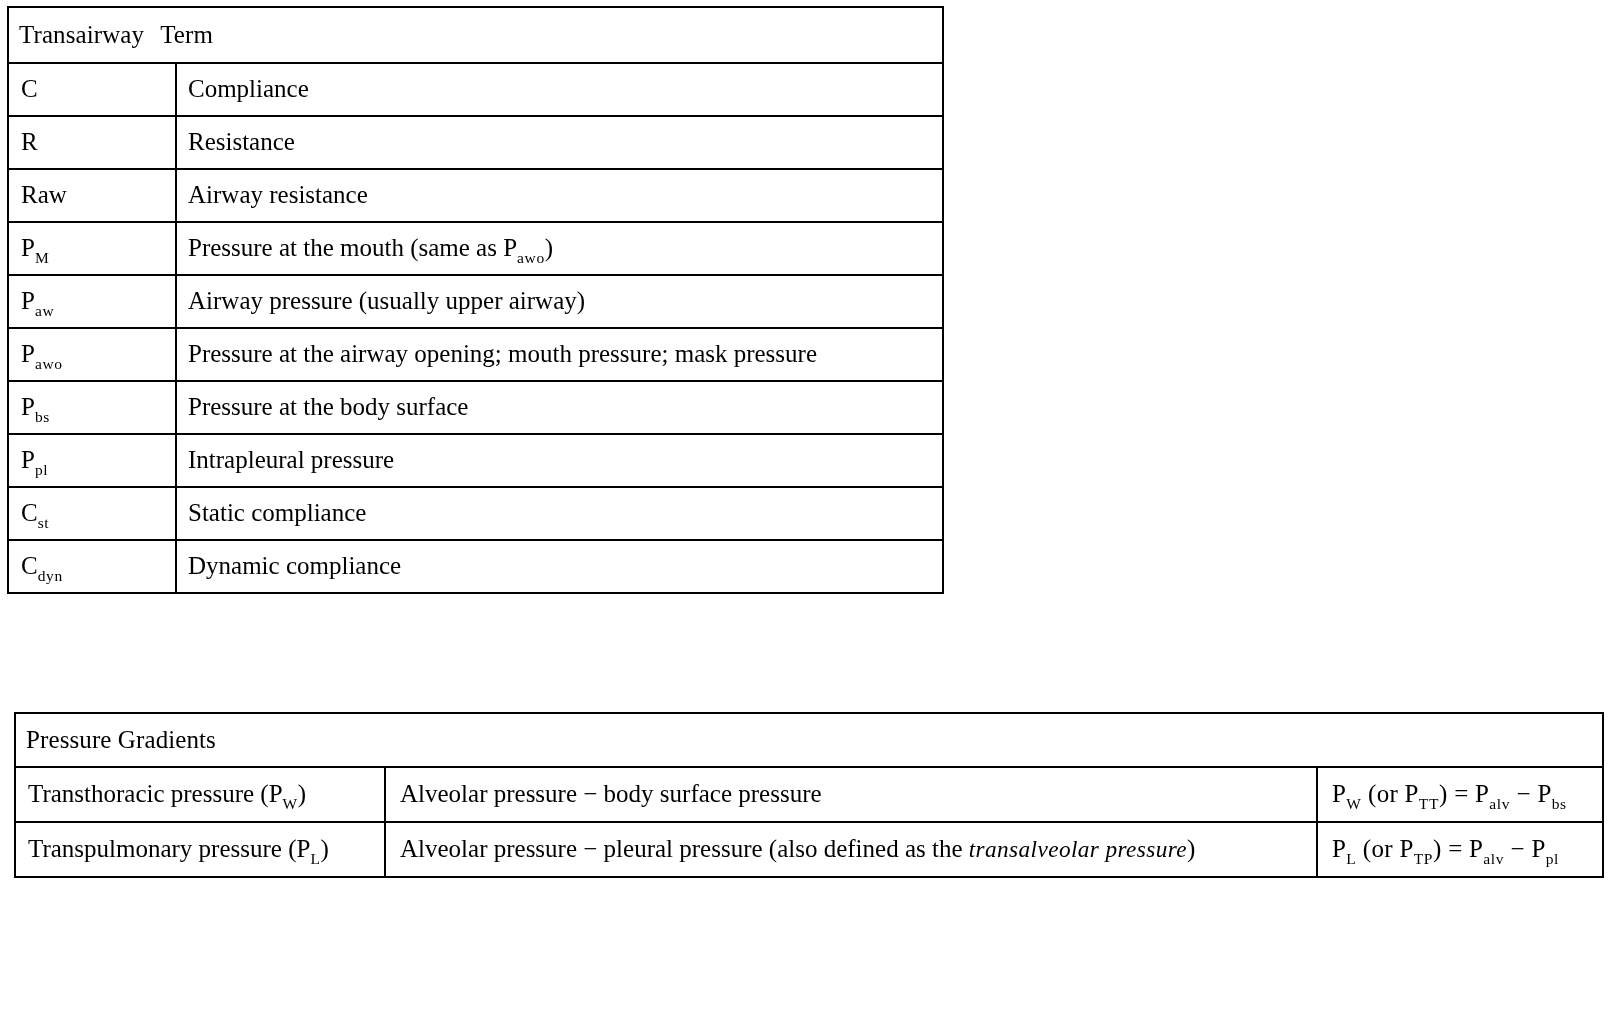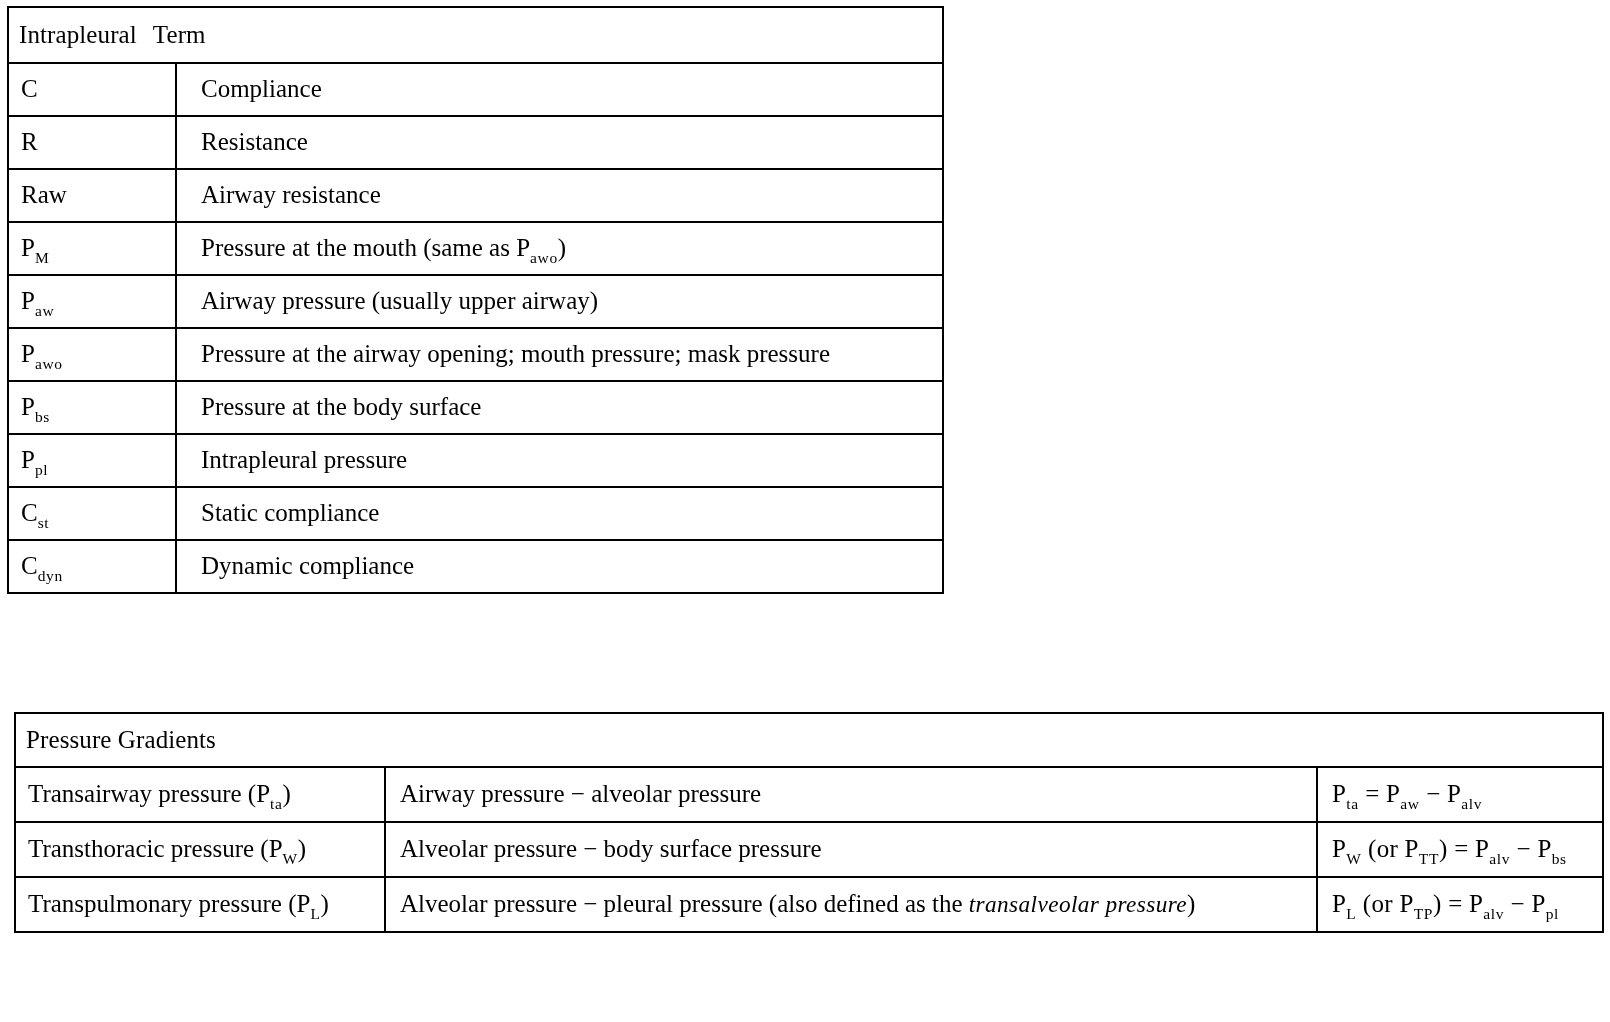--- a/index.html
+++ b/index.html
@@ -69,21 +69,21 @@
     position: absolute;
     left: 7px;
     top: 6px;
     width: 937px;
   }
   #table-abbreviations col.c-abbr { width: 168px; }
   #table-abbreviations col.c-term { width: auto; }
   #table-abbreviations tr { height: 53px; }
   #table-abbreviations tr.hdr-row { height: 56px; }
   #table-abbreviations td.abbr-cell { padding-left: 12px; }
-  #table-abbreviations td.term-cell { padding-left: 24px; border-radius: 21px; }
+  #table-abbreviations td.term-cell { padding-left: 11px; border-radius: 21px; }
 
   
   #table-pressure-gradients {
     position: absolute;
     left: 14px;
     top: 712px;
     width: 1590px;
   }
   #table-pressure-gradients col.c-name  { width: 370px; }
   #table-pressure-gradients col.c-desc  { width: 932px; }
@@ -102,21 +102,21 @@
 
   <table class="doc-table" id="table-abbreviations">
     <colgroup>
       <col class="c-abbr">
         <col class="c-term">
     </colgroup>
     <tbody>
 
       <tr class="hdr-row">
         <td class="hdr-cell" colspan="2">
-          <span>Intrapleural</span><span class="hdr-gap"></span><span>Term</span>
+          <span>Transairway</span><span class="hdr-gap"></span><span>Term</span>
         </td>
       </tr>
 
       <tr>
         <td class="abbr-cell">
           <span>C</span>
         </td>
         <td class="term-cell">
           <span>Compliance</span>
         </td>
@@ -212,31 +212,20 @@
       <col class="c-name">
         <col class="c-desc">
         <col class="c-eq">
     </colgroup>
     <tbody>
 
       <tr class="hdr-row">
         <td class="hdr-cell" colspan="3">Pressure Gradients</td>
       </tr>
 
-      <tr>
-        <td class="name-cell">
-          <span>Transairway pressure (P</span><sub>ta</sub><span>)</span>
-        </td>
-        <td class="desc-cell">
-          <span>Airway pressure − alveolar pressure</span>
-        </td>
-        <td class="eq-cell">
-          <span class="nb">P<sub>ta</sub> = P<sub>aw</sub> − P<sub>alv</sub></span>
-        </td>
-      </tr>
 
       <tr>
         <td class="name-cell">
           <span>Transthoracic pressure (P</span><sub>W</sub><span>)</span>
         </td>
         <td class="desc-cell">
           <span>Alveolar pressure − body surface pressure</span>
         </td>
         <td class="eq-cell">
           <span class="nb">P<sub>W</sub> (or P<sub>TT</sub>) = P<sub>alv</sub> − P<sub>bs</sub></span>

